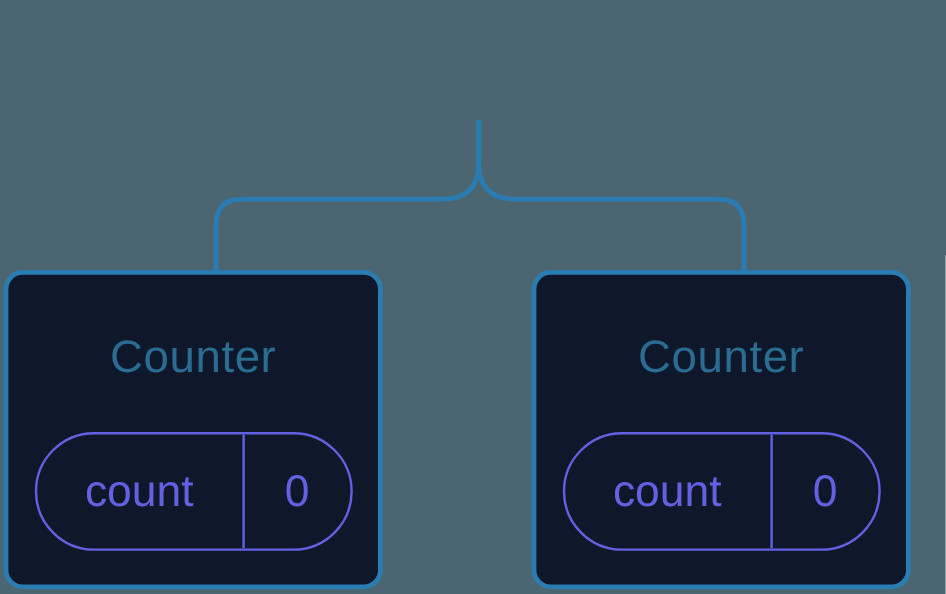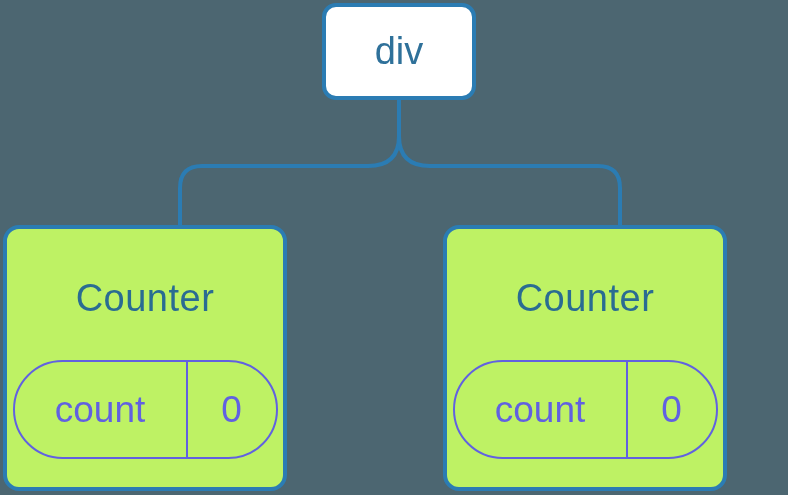--- a/index.html
+++ b/index.html
@@ -39,23 +39,23 @@
     display: flex;
     align-items: center;
     justify-content: center;
     font-size: 38px;
     color: #2f719a;
   }
   .card {
     position: absolute;
     box-sizing: border-box;
     top: 225px;
-    width: 284px;
+    width: 316px;
     height: 266px;
-    background: #bef264;
+    background: #0f172a;
     border: 4px solid #2b7cb3;
     border-radius: 16px;
     padding-top: 50px;
   }
   .card.left { left: 3px; }
   .card.right { left: 443px; }
   .card-title {
     text-align: center;
     font-size: 38px;
     line-height: 38px;
@@ -91,23 +91,20 @@
 </head>
 <body>
 
 <div class="stage">
 
   <svg class="connectors" viewBox="0 0 788 495" xmlns="http://www.w3.org/2000/svg">
     <path d="M399 100 V136 Q399 166 368 166 H202 Q180 166 180 188 V225"></path>
     <path d="M399 100 V136 Q399 166 430 166 H598 Q620 166 620 188 V225"></path>
   </svg>
 
-  <div class="node-root">
-    <span>div</span>
-  </div>
 
   <div class="card left">
     <div class="card-title">Counter</div>
     <div class="pill">
       <div class="pill-key">count</div>
       <div class="pill-value">0</div>
     </div>
   </div>
 
   <div class="card right">

